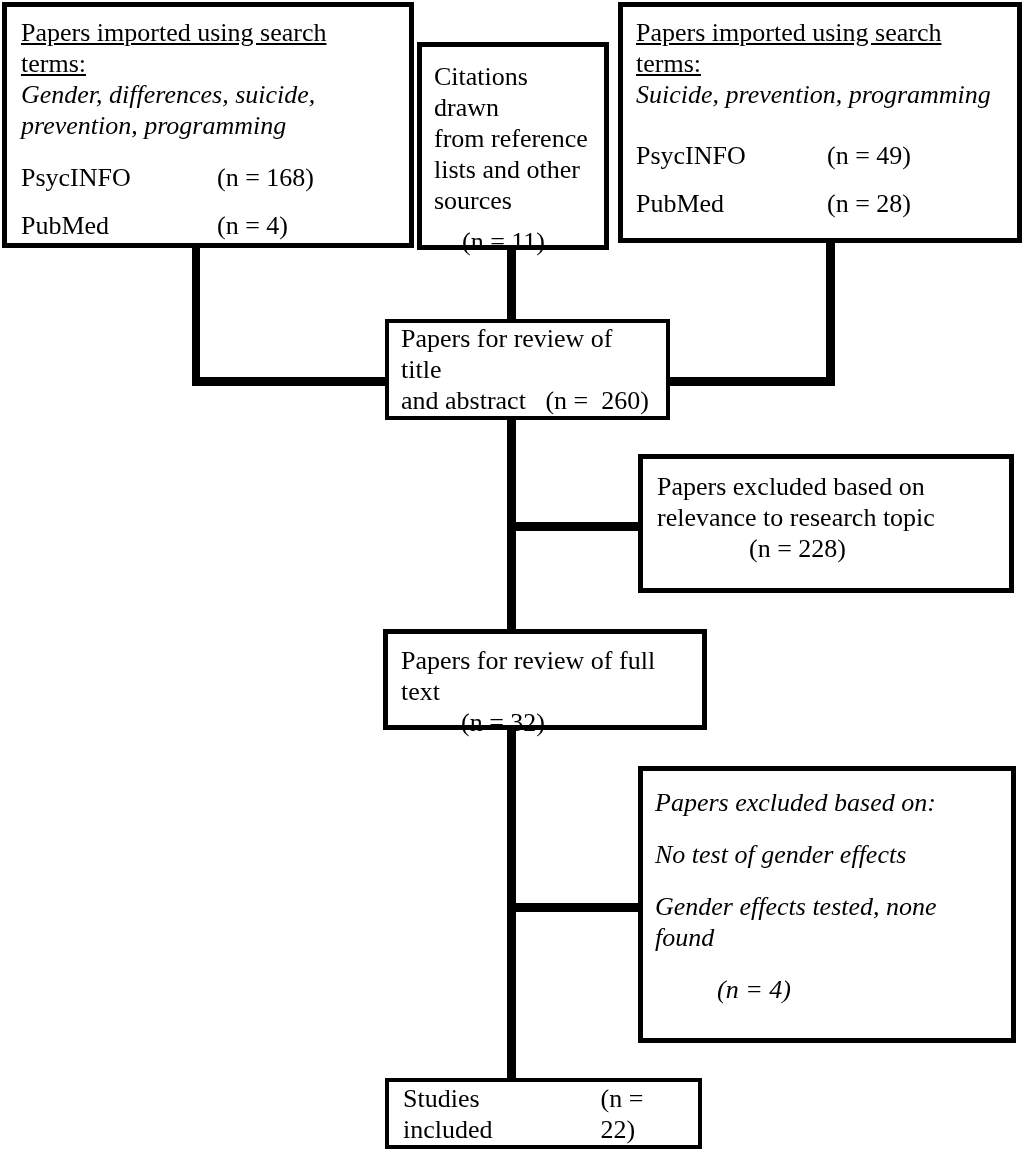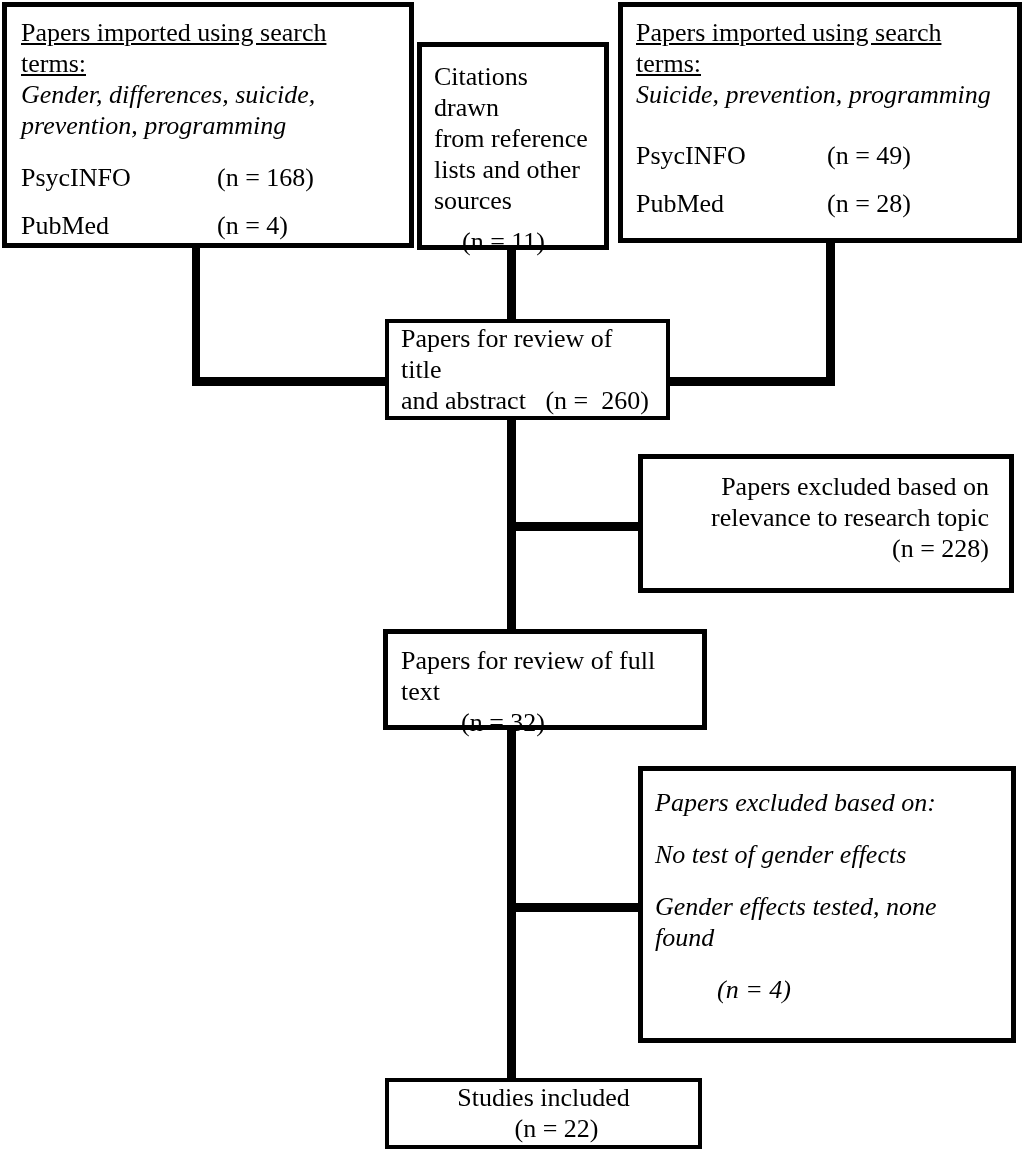--- a/index.html
+++ b/index.html
@@ -34,32 +34,32 @@
   .pre { white-space: pre-wrap; }
   .row { display: flex; }
   .row .src { flex: 0 0 auto; }
   .vcenter {
     display: flex;
     flex-direction: column;
     justify-content: center;
   }
   .hrow {
     display: flex;
-    flex-direction: column;
+    flex-direction: row;
     align-items: center;
   }
 
   
   #box-search-left   { left: 2px;   top: 2px;    width: 412px; height: 246px; padding: 10px 14px; }
   #box-search-left .src { width: 196px; }
   #box-citations     { left: 417px; top: 42px;   width: 192px; height: 208px; padding: 14px 12px; }
   #box-search-right  { left: 618px; top: 2px;    width: 404px; height: 241px; padding: 10px 13px; }
   #box-search-right .src { width: 191px; }
   #box-title-abstract{ left: 385px; top: 319px;  width: 285px; height: 101px; padding: 0 12px; }
-  #box-excluded-1    { left: 638px; top: 454px;  width: 376px; height: 139px; padding: 12px 20px; text-align: right; }
+  #box-excluded-1    { left: 638px; top: 454px;  width: 376px; height: 139px; padding: 12px 14px; }
   #box-full-text     { left: 383px; top: 629px;  width: 324px; height: 101px; padding: 11px 13px; }
   #box-excluded-2    { left: 638px; top: 766px;  width: 378px; height: 277px; padding: 16px 12px; font-style: italic; }
   #box-studies       { left: 385px; top: 1078px; width: 317px; height: 71px;  padding: 0 14px; }
 
   .gap-lg { margin-top: 30px; }
   .gap-md { margin-top: 21px; }
   .gap-sm { margin-top: 17px; }
   .indent-citations { margin-top: 10px; margin-left: 28px; }
   .indent-excl1 { margin-left: 92px; }
   .indent-fulltext { margin-left: 60px; }

